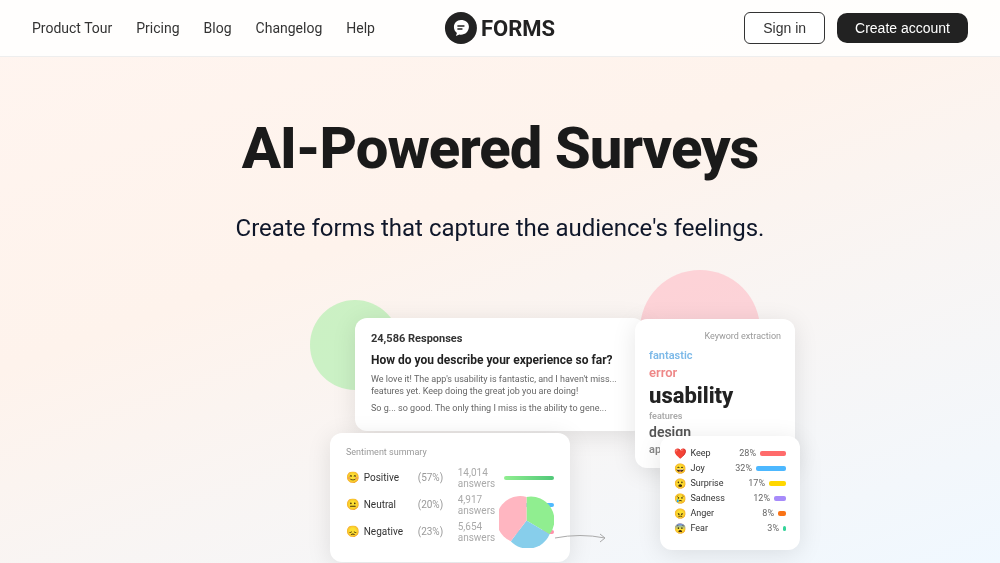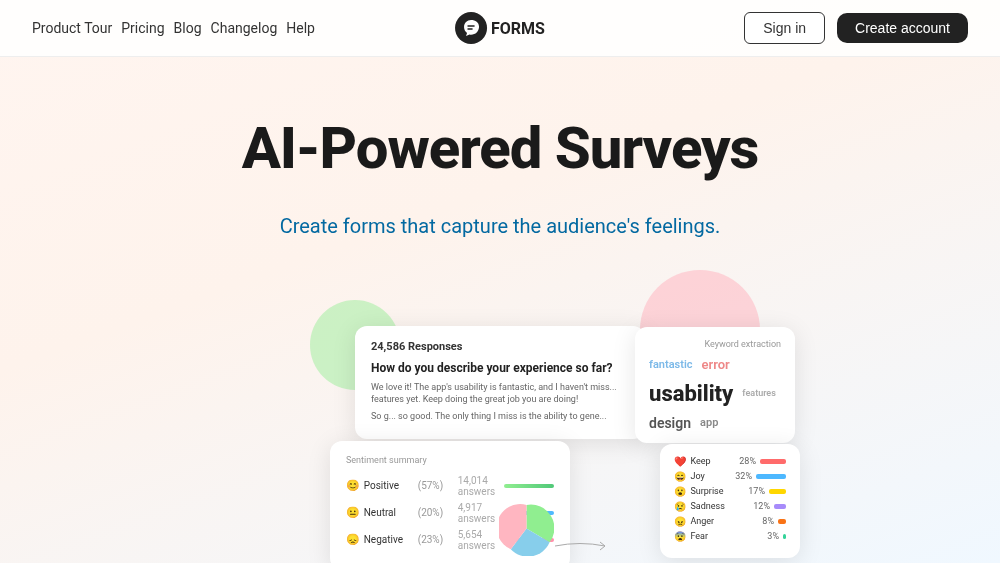--- a/index.html
+++ b/index.html
@@ -17,36 +17,36 @@
       justify-content: space-between;
       padding: 12px 32px;
       border-bottom: 1px solid #eee;
       background: rgba(255,255,255,0.85);
       position: relative;
       z-index: 10;
     }
     .nav-left {
       display: flex;
       align-items: center;
-      gap: 9px;
+      gap: 24px;
     }
     .nav-link {
       font-size: 14px;
       color: #333;
       text-decoration: none;
       cursor: pointer;
     }
     .nav-logo {
       position: absolute;
       left: 50%;
       transform: translateX(-50%);
       display: flex;
       align-items: center;
       gap: 4px;
-      font-size: 16px;
+      font-size: 22px;
       font-weight: 700;
       color: #222;
     }
     .logo-icon {
       width: 32px;
       height: 32px;
       background: #222;
       border-radius: 50%;
       display: flex;
       align-items: center;
@@ -88,23 +88,23 @@
     }
     .hero-title {
       font-size: 58px;
       font-weight: 800;
       color: #1a1a1a;
       letter-spacing: -1px;
       line-height: 1.1;
       margin-bottom: 33px;
     }
     .hero-subtitle {
-      font-size: 20px;
-      color: #0369a1;
-      margin-bottom: 48px;
+      font-size: 24px;
+      color: #0f172a;
+      margin-bottom: 36px;
     }
     .btn-cta {
       display: inline-block;
       padding: 14px 40px;
       background: #222;
       color: white;
       border: none;
       border-radius: 8px;
       font-size: 17px;
       font-weight: 600;
@@ -195,22 +195,23 @@
     }
     .card-keywords .kw-label {
       font-size: 9px;
       color: #999;
       margin-bottom: 8px;
       text-align: right;
     }
     .keyword-cloud {
       display: flex;
       flex-wrap: wrap;
-      gap: 9px;
-      align-items: center;
+      gap: 3px;
+      align-items: flex-start;
+      flex-direction: column;
     }
     .kw { color: #333; font-weight: 600; }
     .kw-fantastic { font-size: 11px; color: #7cb9e8; }
     .kw-error { font-size: 13px; color: #e88; }
     .kw-usability { font-size: 22px; color: #222; font-weight: 800; }
     .kw-features { font-size: 9px; color: #aaa; }
     .kw-design { font-size: 14px; color: #555; }
     .kw-app { font-size: 11px; color: #888; }
 
     

